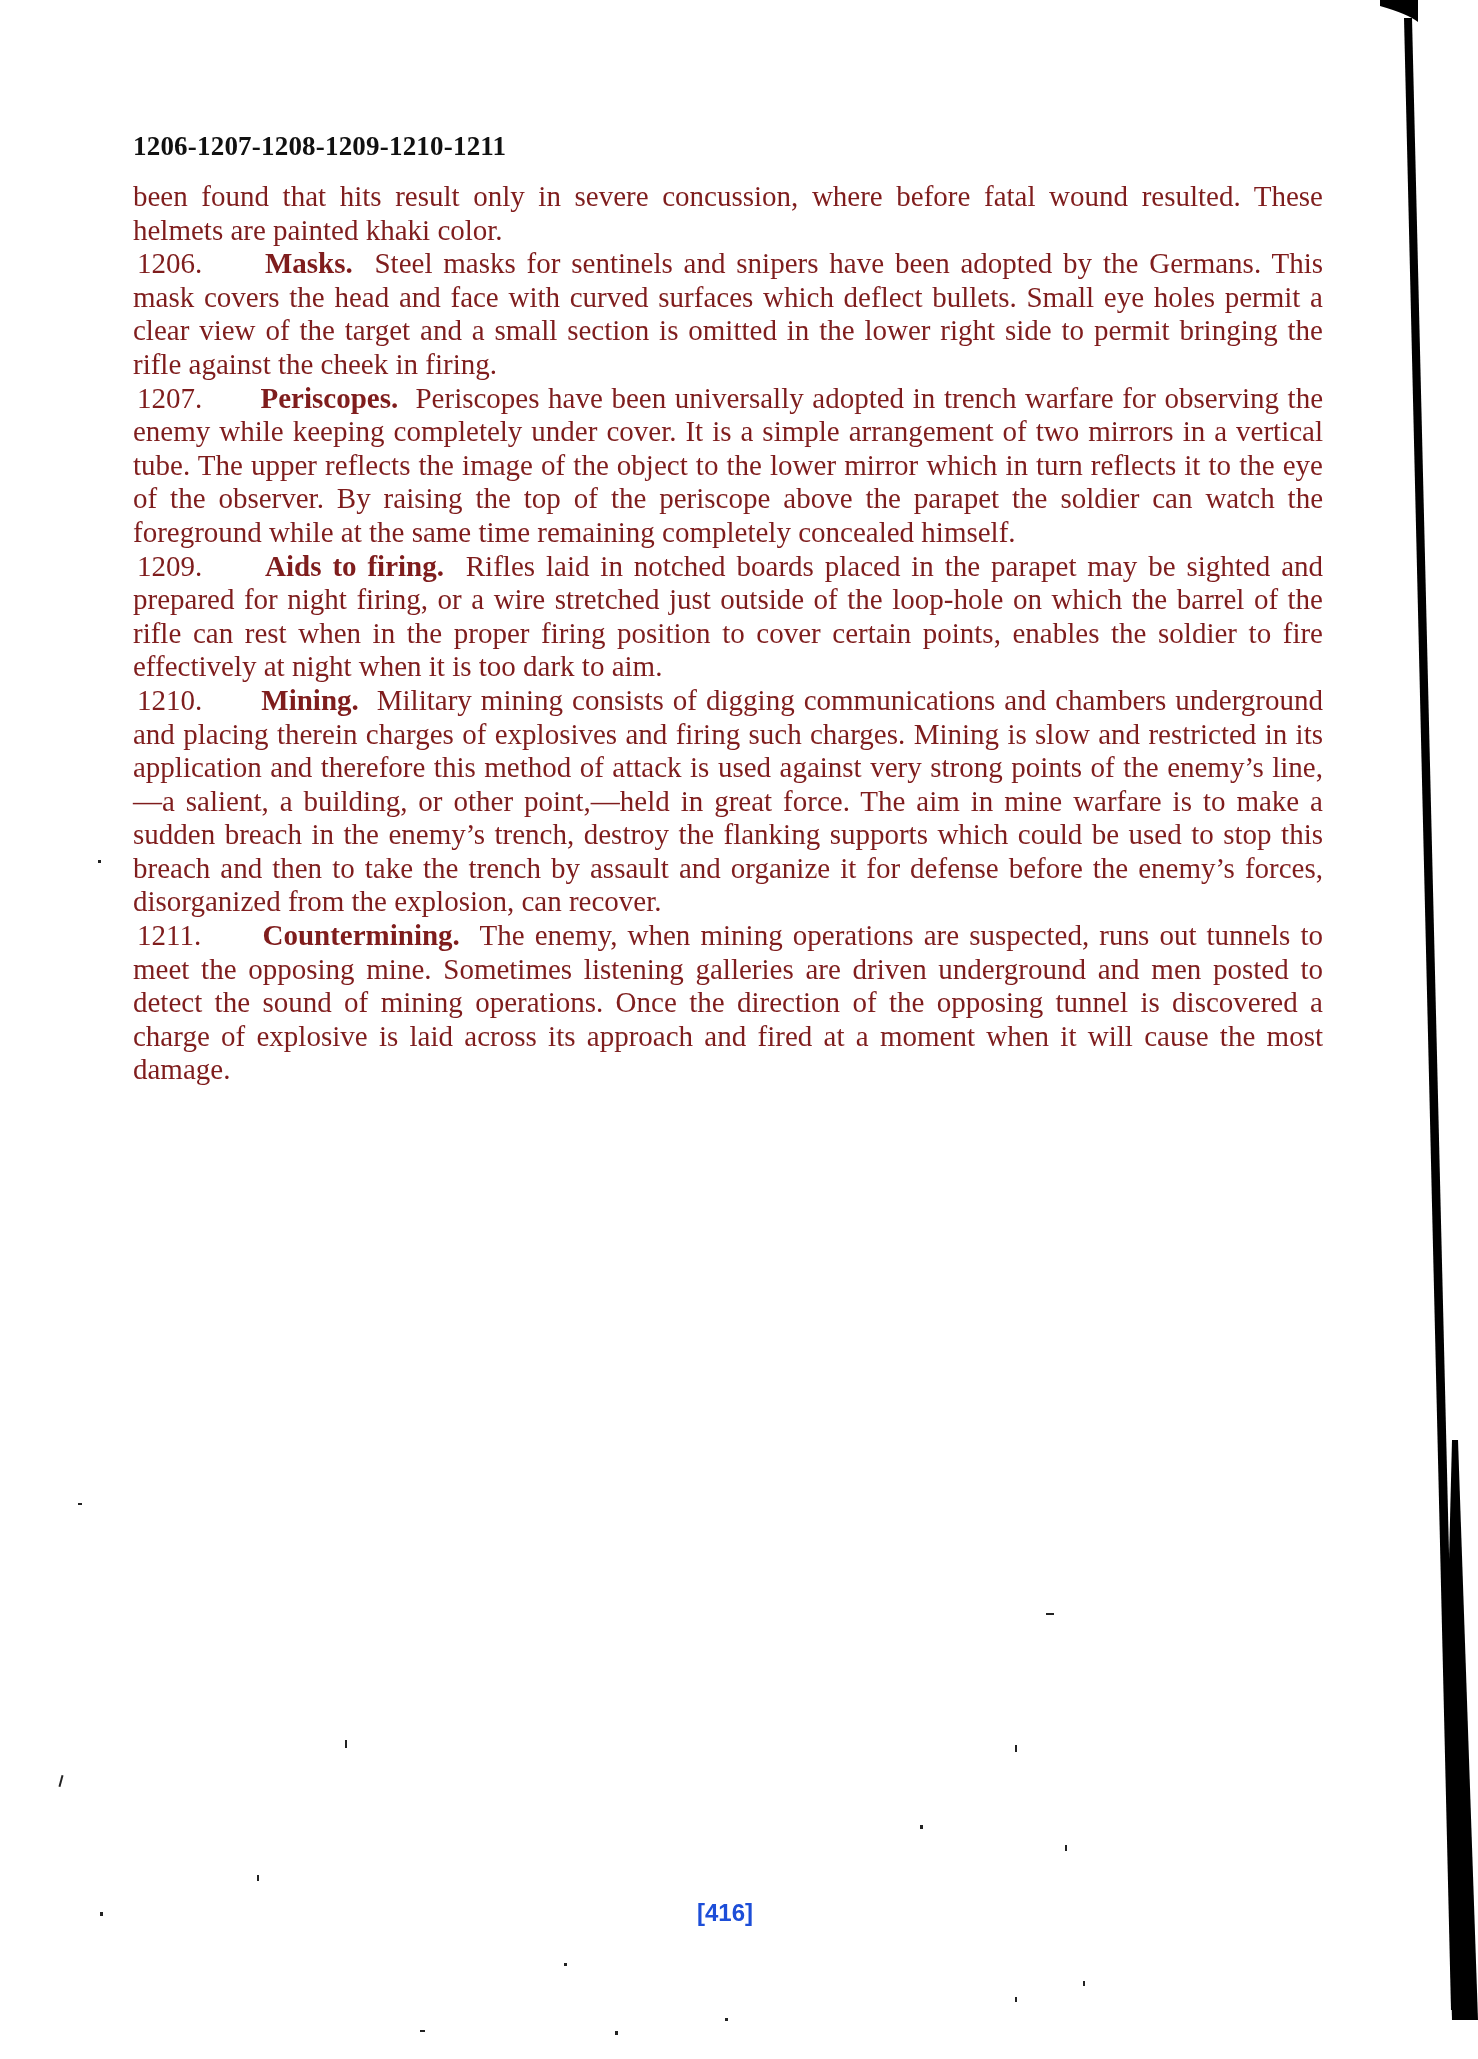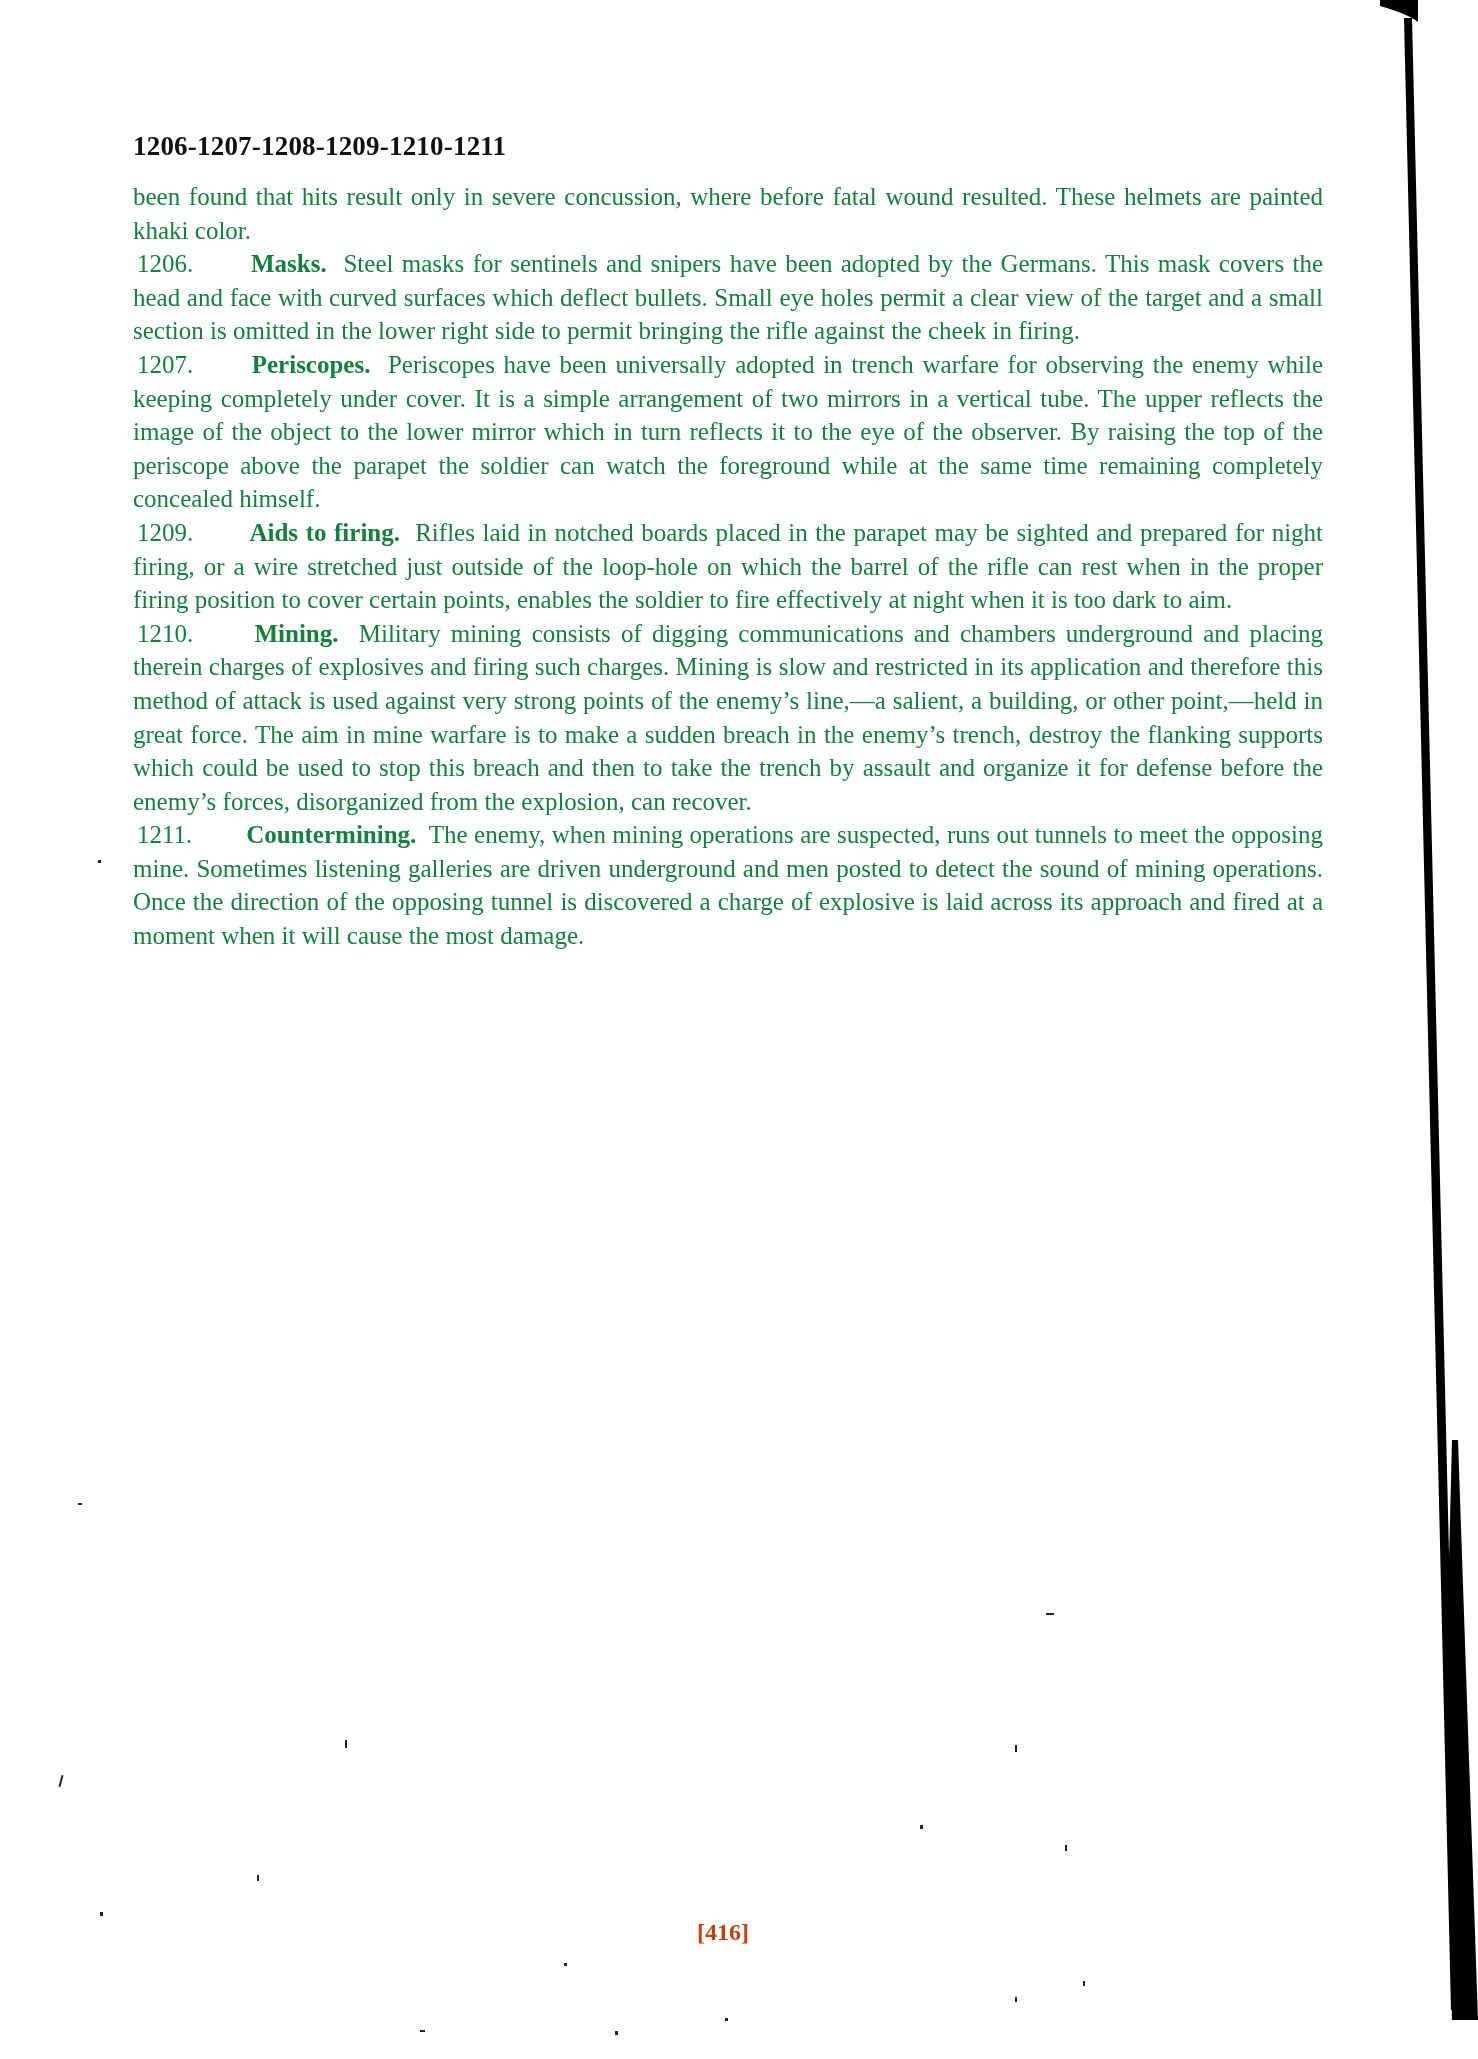--- a/index.html
+++ b/index.html
@@ -30,24 +30,24 @@
       font-size: 27px;
       letter-spacing: 0.2px;
       color: #111;
     }
     .text-column {
       position: absolute;
       left: 133px;
       top: 180px;
       width: 1190px;
       font-family: "Liberation Serif", "DejaVu Serif", serif;
-      font-size: 25px;
+      font-size: 29px;
       line-height: 33.6px;
       text-align: justify;
-      color: #15803d;
+      color: #7f1d1d;
     }
     .text-column p {
       margin: 0;
     }
     .para-section {
       text-indent: 4px;
     }
     .para-indent {
       text-indent: 128px;
     }
@@ -55,25 +55,24 @@
       font-weight: normal;
     }
     .sec-title {
       font-weight: bold;
       margin-left: 41px;
     }
     .page-number {
       position: absolute;
       left: 697px;
       top: 1899px;
-      font-family: Liberation Serif, serif;
+      font-family: Liberation Sans, sans-serif;
       font-weight: bold;
       font-size: 24px;
-      color: #c2410c;
-      margin-top: 20px;
+      color: #1d4ed8;
     }
     
     .binding-edge {
       position: absolute;
       left: 0; top: 0;
       width: 1478px; height: 2059px;
       pointer-events: none;
     }
     .speck {
       position: absolute;

